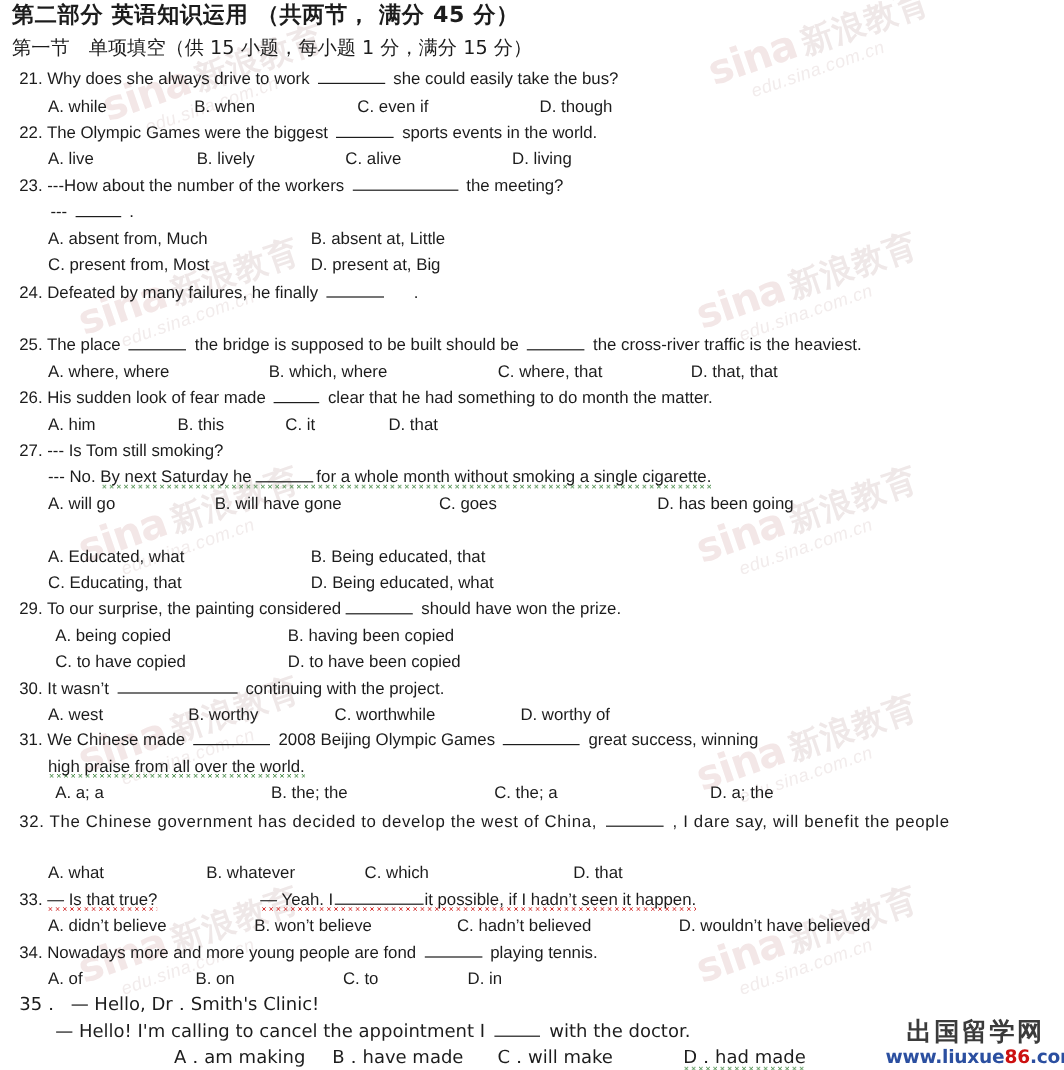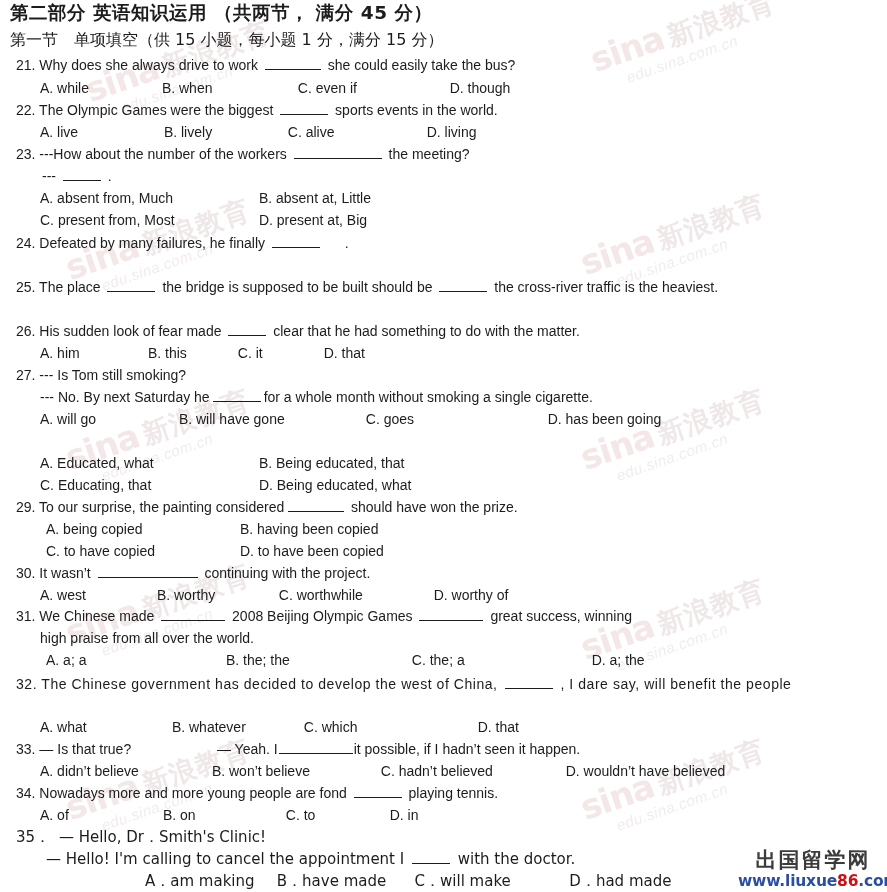--- a/index.html
+++ b/index.html
@@ -291,26 +291,32 @@
   </div>
 
   <div class="ln" style="left:16px; top:278px;">
     <span>25.</span>
     <span>The place</span>
     <span class="blank b6"></span>
     <span>the bridge is supposed to be built should be</span>
     <span class="blank b6"></span>
     <span>the cross-river traffic is the heaviest.</span>
   </div>
+  <div class="ln" style="left:40px; top:300px;">
+    <span class="opt" style="width:180px">A. where, where</span>
+    <span class="opt" style="width:187px">B. which, where</span>
+    <span class="opt" style="width:157px">C. where, that</span>
+    <span class="opt">D. that, that</span>
+  </div>
 
   <div class="ln" style="left:16px; top:322px;">
     <span>26.</span>
     <span>His sudden look of fear made</span>
     <span class="blank b5"></span>
-    <span>clear that he had something to do with the matter.</span>
+    <span>clear that he had something to do month the matter.</span>
   </div>
   <div class="ln" style="left:40px; top:344px;">
     <span class="opt" style="width:104px">A. him</span>
     <span class="opt" style="width:86px">B. this</span>
     <span class="opt" style="width:82px">C. it</span>
     <span class="opt">D. that</span>
   </div>
 
   <div class="ln" style="left:16px; top:366px;">
     <span>27.</span>

